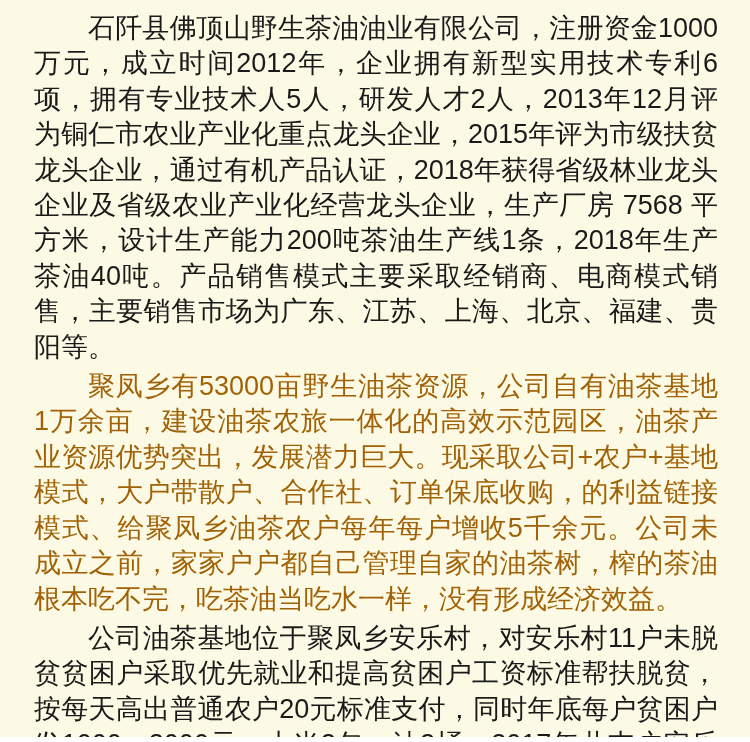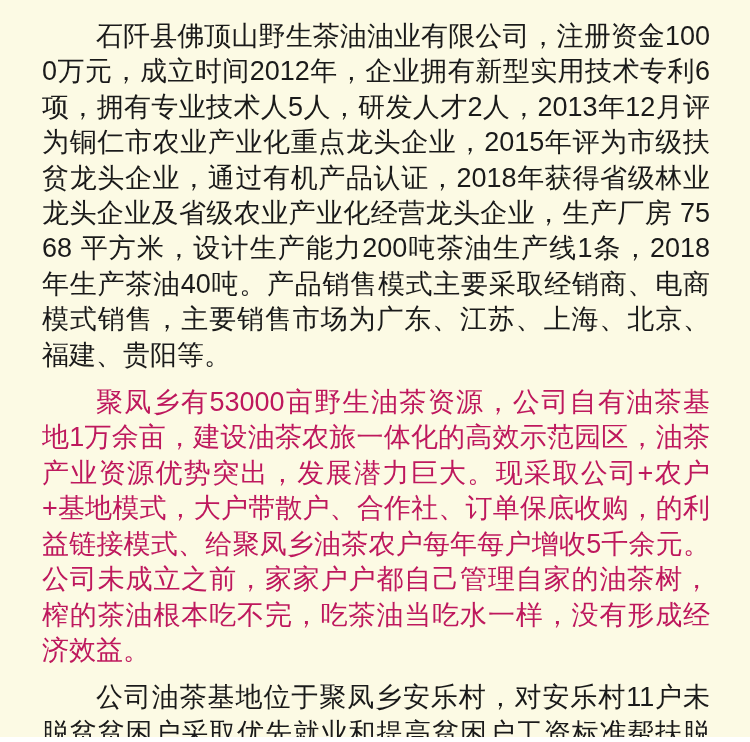--- a/index.html
+++ b/index.html
@@ -13,21 +13,21 @@
     position: relative;
     font-family: "Liberation Sans", "DejaVu Sans", sans-serif;
   }
   .page {
     box-sizing: border-box;
     width: 750px;
     height: 742px;
     padding: 7px 28px 0 30px;
   }
   .para {
-    margin: 12px;
+    margin: 4px;
     padding: 0;
     font-size: 27px;
     line-height: 35.4px;
     text-align: justify;
     text-justify: inter-ideograph;
     text-indent: 2em;
     font-weight: 400;
     word-break: break-all;
   }
   .bottom-strip {
@@ -36,17 +36,17 @@
     bottom: 0;
     width: 750px;
     height: 5px;
   }
 </style>
 </head>
 <body style="background: rgb(252, 250, 228);">
 
 <div class="page">
   <p class="para" style="color: rgb(26, 26, 26);">石阡县佛顶山野生茶油油业有限公司，注册资金1000万元，成立时间2012年，企业拥有新型实用技术专利6项，拥有专业技术人5人，研发人才2人，2013年12月评为铜仁市农业产业化重点龙头企业，2015年评为市级扶贫龙头企业，通过有机产品认证，2018年获得省级林业龙头企业及省级农业产业化经营龙头企业，生产厂房 7568 平方米，设计生产能力200吨茶油生产线1条，2018年生产茶油40吨。产品销售模式主要采取经销商、电商模式销售，主要销售市场为广东、江苏、上海、北京、福建、贵阳等。</p>
-  <p class="para" style="color: #be185d;">聚凤乡有53000亩野生油茶资源，公司自有油茶基地1万余亩，建设油茶农旅一体化的高效示范园区，油茶产业资源优势突出，发展潜力巨大。现采取公司+农户+基地模式，大户带散户、合作社、订单保底收购，的利益链接模式、给聚凤乡油茶农户每年每户增收5千余元。公司未成立之前，家家户户都自己管理自家的油茶树，榨的茶油根本吃不完，吃茶油当吃水一样，没有形成经济效益。</p>
+  <p class="para" style="color: #a16207;">聚凤乡有53000亩野生油茶资源，公司自有油茶基地1万余亩，建设油茶农旅一体化的高效示范园区，油茶产业资源优势突出，发展潜力巨大。现采取公司+农户+基地模式，大户带散户、合作社、订单保底收购，的利益链接模式、给聚凤乡油茶农户每年每户增收5千余元。公司未成立之前，家家户户都自己管理自家的油茶树，榨的茶油根本吃不完，吃茶油当吃水一样，没有形成经济效益。</p>
   <p class="para" style="color: rgb(26, 26, 26);">公司油茶基地位于聚凤乡安乐村，对安乐村11户未脱贫贫困户采取优先就业和提高贫困户工资标准帮扶脱贫，按每天高出普通农户20元标准支付，同时年底每户贫困户发1000—2000元、大米2包，油2桶，2017年共支户安乐村劳务工资38.5万元，其中贫困户11.8万元，极大的树立了脱贫攻坚企业带头榜样。</p>
 </div>
 
 <div class="bottom-strip" style="background: rgb(255, 255, 255);"></div>
 
 </body></html>

